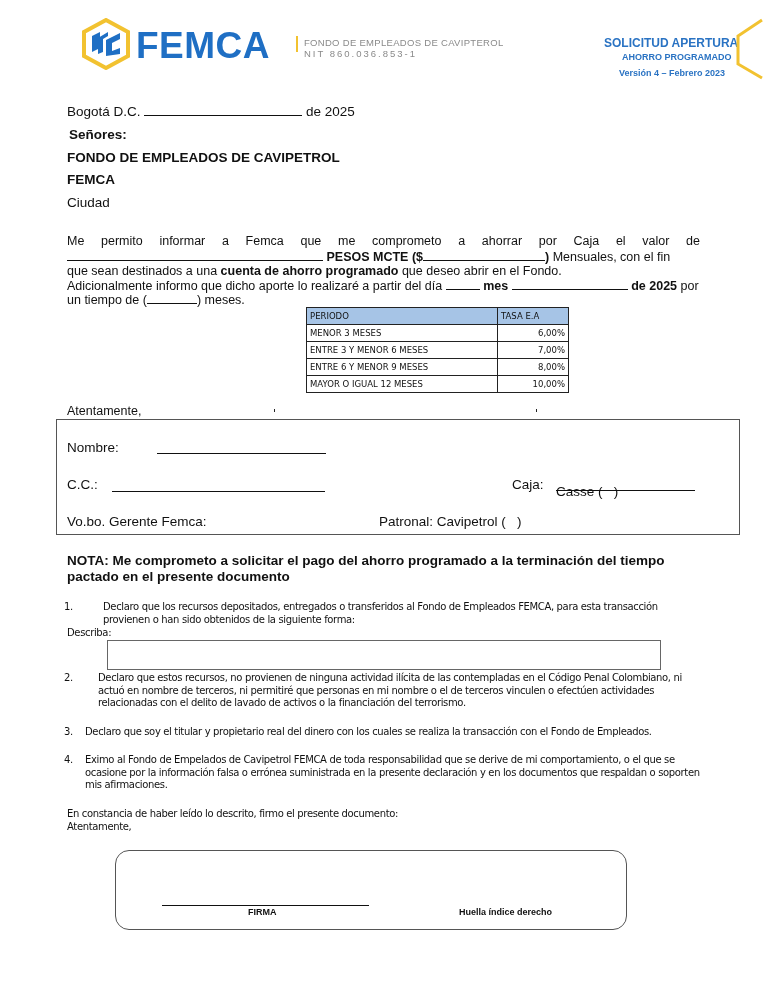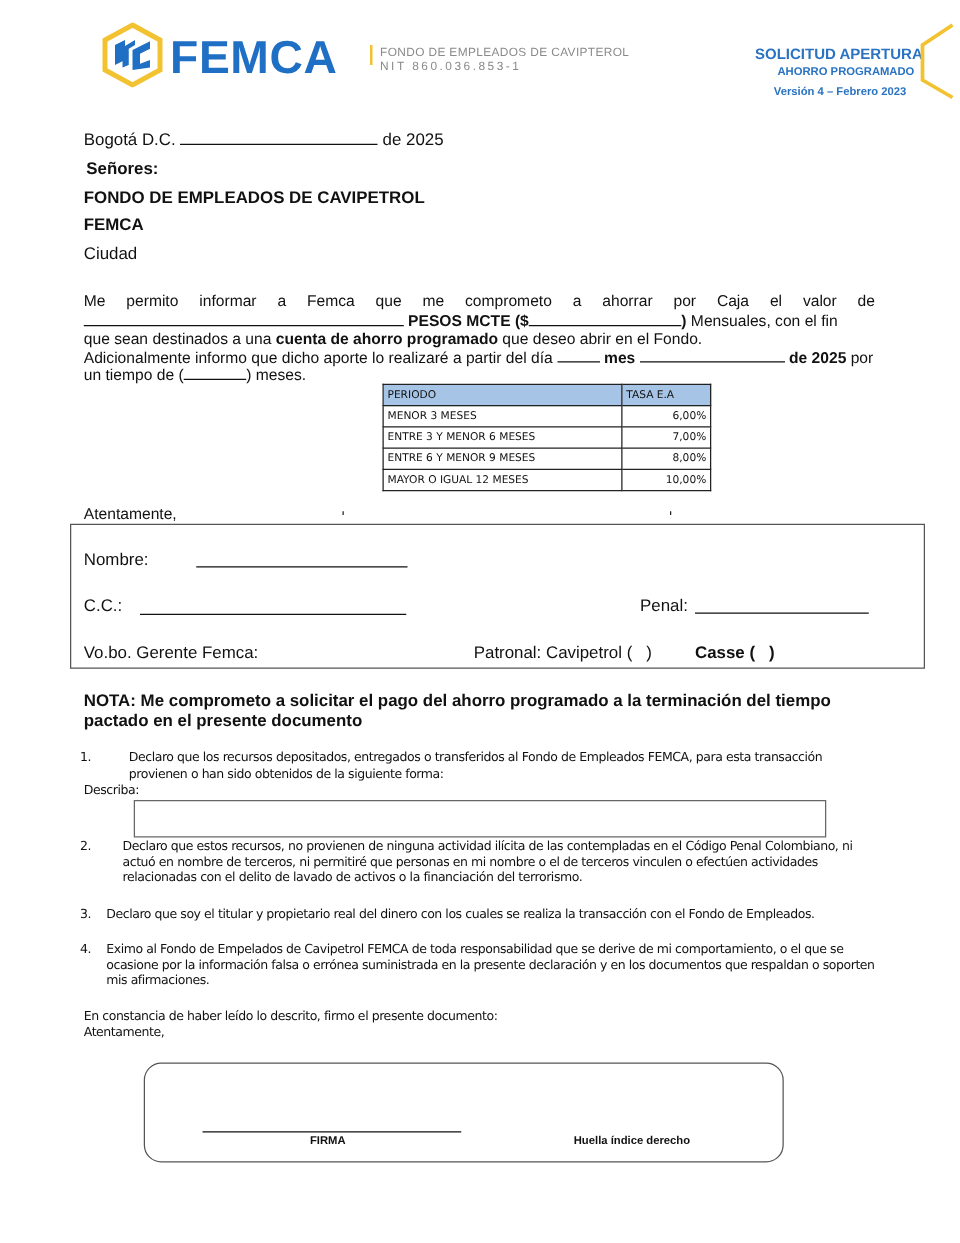--- a/index.html
+++ b/index.html
@@ -124,25 +124,25 @@
   </table>
 <div class="abs rates-foot"></div>
 
 <div class="abs t12" style="left:67px; top:404px;">Atentamente,</div>
 
 <div class="abs box1"></div>
 <div class="abs t13" style="left:67px; top:440px;">Nombre:</div>
 <div class="abs" style="left:157px; top:453px; width:169px; height:1px; background:#111;"></div>
 <div class="abs t13" style="left:67px; top:477px;text-align:right;">C.C.:</div>
 <div class="abs" style="left:112px; top:491px; width:213px; height:1px; background:#111;"></div>
-<div class="abs t13" style="left:512px; top:477px;">Penal:</div>
+<div class="abs t13" style="left:512px; top:477px;">Caja:</div>
 <div class="abs" style="left:556px; top:490px; width:139px; height:1px; background:#111;"></div>
 <div class="abs t13" style="left:67px; top:514px;">Vo.bo. Gerente Femca:</div>
 <div class="abs t13" style="left:379px; top:514px; white-space:pre;">Patronal: Cavipetrol (   )</div>
-<div class="abs t13" style="left:556px; top:514px; white-space:pre;font-weight:bold;">Casse (   )</div>
+<div class="abs t13" style="left:556px; top:484px; white-space:pre;">Casse (   )</div>
 
 <div class="abs nota">NOTA: Me comprometo a solicitar el pago del ahorro programado a la terminación del tiempo pactado en el presente documento</div>
 
 <div class="abs decl" style="left:64px; top:601px; width:640px;">
   <span class="num">1.</span>
   <div style="margin-left:39px;">Declaro que los recursos depositados, entregados o transferidos al Fondo de Empleados FEMCA, para esta transacción provienen o han sido obtenidos de la siguiente forma:</div>
 </div>
 <div class="abs decl" style="left:67px; top:627px;text-align:right;">Describa:</div>
 <div class="abs describe-box"></div>
 

